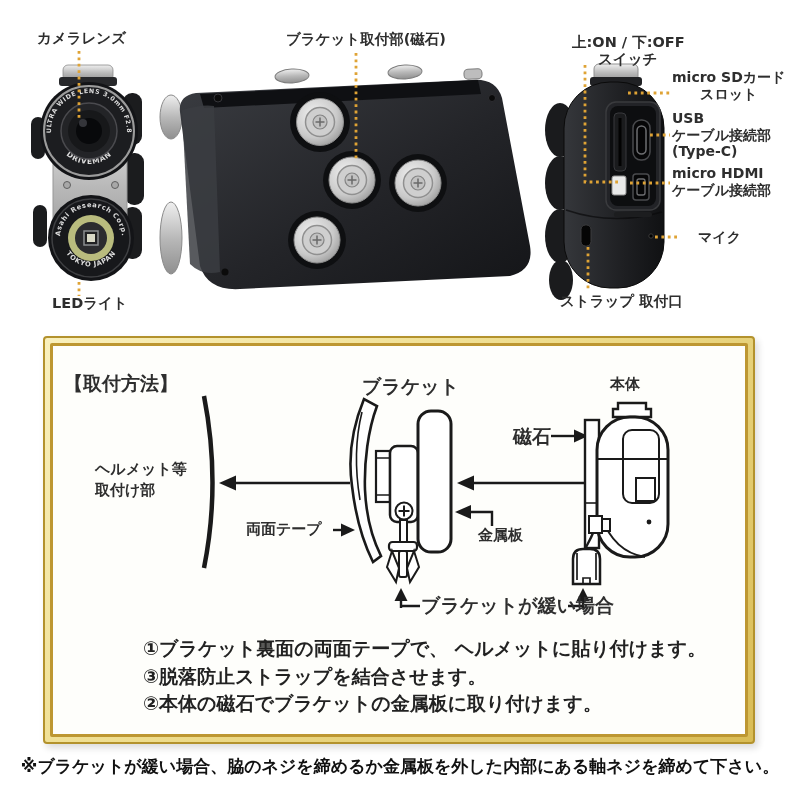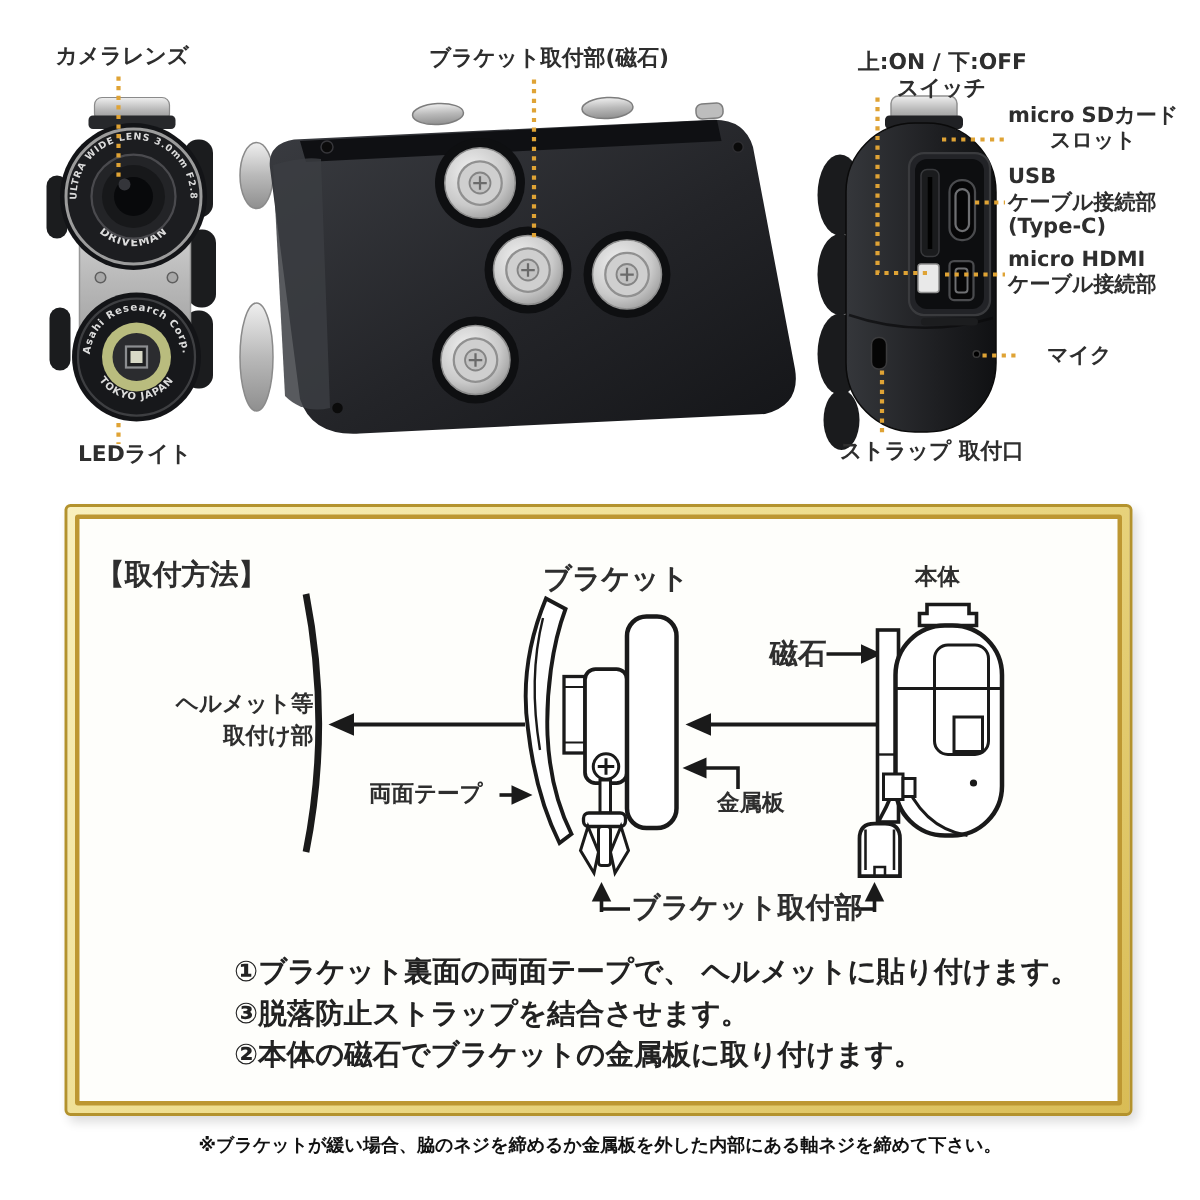--- a/index.html
+++ b/index.html
@@ -19,24 +19,24 @@
     background:linear-gradient(135deg,#f9f0bd 0%,#eedd8e 45%,#d9bc55 100%);
     padding:5px;box-shadow:3px 4px 7px rgba(0,0,0,0.14);}
   #gold-frame-inner{width:100%;height:100%;border:3px solid #bd9732;border-radius:2px;
     background:#fefefb;}
   #art{position:absolute;left:0;top:0;z-index:5;}
   .leader{stroke:var(--leader);stroke-width:2.8;stroke-dasharray:2.8 3.6;fill:none;}
   .dia{stroke:#1a1a1a;fill:none;}
   .dia-f{stroke:#1a1a1a;fill:#ffffff;}
   .arrowhead{fill:#1a1a1a;stroke:none;}
   .arc-text{fill:#dcdcdc;letter-spacing:.6px;}
-  #steps{position:absolute;left:143px;top:635px;z-index:6;margin-left:13px;}
+  #steps{position:absolute;left:143px;top:635px;z-index:6;}
   #steps div{font-size:19px;font-weight:700;color:#222;line-height:27.5px;white-space:nowrap;}
   #footnote{position:absolute;left:50%;transform:translateX(-50%);top:755px;
-    font-size:12px;font-weight:700;color:#111;white-space:nowrap;z-index:6;}
+    font-size:17px;font-weight:700;color:#111;white-space:nowrap;z-index:6;}
   .z6{z-index:6;}
 </style>
 </head>
 <body>
 
 <div id="stage">
 
   <div id="gold-frame">
     <div id="gold-frame-inner"></div>
   </div>
@@ -265,27 +265,27 @@
     <div>ケーブル接続部</div>
   </div>
   <div class="lbl sz14 z6" style="left:682px;top:229px;margin-left:16px;">マイク</div>
   <div class="lbl sz145 z6" style="left:560px;top:293px;">ストラップ 取付口</div>
   <div class="lbl sz145 z6" style="left:52px;top:295px;">LEDライト</div>
 
   <div class="lbl sz19 z6" style="left:64px;top:373px;">【取付方法】</div>
   <div class="lbl sz16 z6" style="left:362px;top:376px;">ブラケット</div>
   <div class="lbl sz17 z6" style="left:610px;top:376px;">本体</div>
   <div class="lbl sz16 z6" style="left:513px;top:426px;">磁石</div>
-  <div class="lbl sz17 z6" style="left:95px;top:459px;width:114px;text-align:right;line-height:21px;">
+  <div class="lbl sz17 z6" style="left:95px;top:459px;width:114px;text-align:left;line-height:21px;">
     <div>ヘルメット等</div>
     <div>取付け部</div>
   </div>
   <div class="lbl sz17 z6" style="left:246px;top:521px;">両面テープ</div>
   <div class="lbl sz17 z6" style="left:478px;top:527px;">金属板</div>
-  <div class="lbl sz16 z6" style="left:421px;top:595px;">ブラケット取付部</div>
+  <div class="lbl sz16 z6" style="left:421px;top:595px;">ブラケットが緩い場合</div>
 
   <div id="steps">
     <div>①ブラケット裏面の両面テープで、 ヘルメットに貼り付けます。</div>
     <div>③脱落防止ストラップを結合させます。</div>
     <div>②本体の磁石でブラケットの金属板に取り付けます。</div>
   </div>
 
   <div id="footnote">※ブラケットが緩い場合、脇のネジを締めるか金属板を外した内部にある軸ネジを締めて下さい。</div>
 </div>
 

